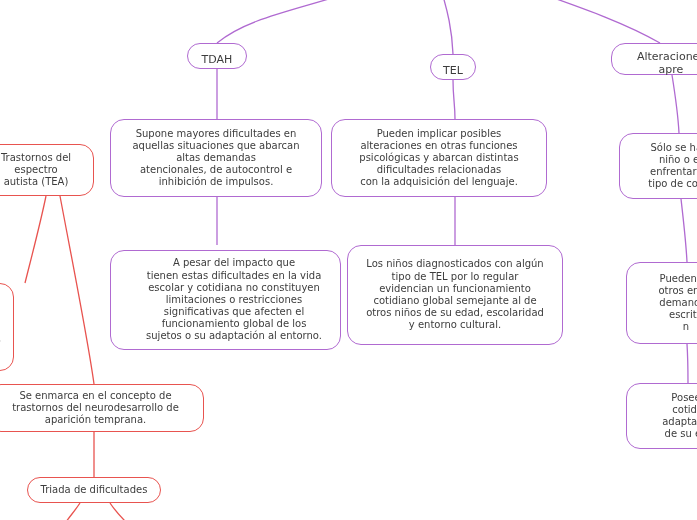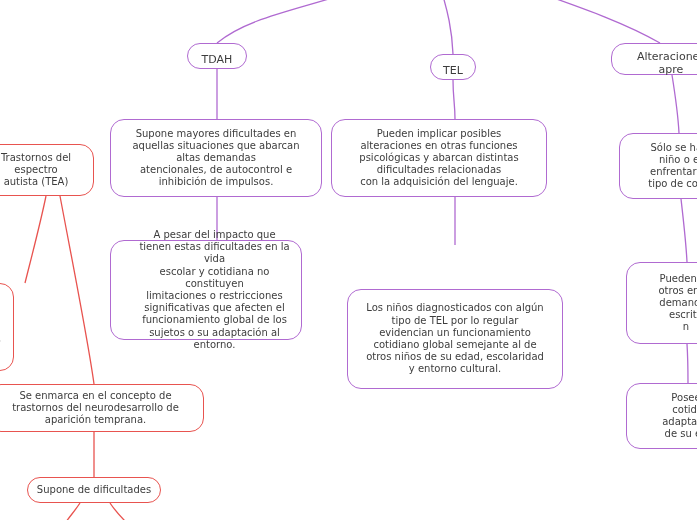--- a/index.html
+++ b/index.html
@@ -72,33 +72,33 @@
   <div id="node-layer">
       <div class="node purple" style="left: 187px; top: 43px; width: 60px; height: 26px;"><span class="txt f11">TDAH</span></div>
       <div class="node purple" style="left: 430px; top: 54px; width: 46px; height: 26px;"><span class="txt f11">TEL</span></div>
       <div class="node purple" style="left: 611px; top: 43px; width: 120px; height: 32px;"><span class="txt f11">Alteraciones
 apre</span></div>
       <div class="node purple" style="left: 110px; top: 119px; width: 212px; height: 78px;"><span class="txt f10">Supone mayores dificultades en
 aquellas situaciones que abarcan
 altas demandas
 atencionales, de autocontrol e
 inhibición de impulsos.</span></div>
-      <div class="node purple" style="left: 110px; top: 240px; width: 192px; height: 100px; padding-left: 25px;"><span class="txt f10">A pesar del impacto que
+      <div class="node purple" style="left: 110px; top: 250px; width: 231px; height: 100px; padding-left: 25px;"><span class="txt f10">A pesar del impacto que
 tienen estas dificultades en la vida
 escolar y cotidiana no constituyen
 limitaciones o restricciones
 significativas que afecten el
 funcionamiento global de los
 sujetos o su adaptación al entorno.</span></div>
       <div class="node purple" style="left: 331px; top: 119px; width: 216px; height: 78px;"><span class="txt f10">Pueden implicar posibles
 alteraciones en otras funciones
 psicológicas y abarcan distintas
 dificultades relacionadas
 con la adquisición del lenguaje.</span></div>
-      <div class="node purple" style="left: 347px; top: 245px; width: 216px; height: 100px; margin-top: 44px;"><span class="txt f10">Los niños diagnosticados con algún
+      <div class="node purple" style="left: 347px; top: 245px; width: 216px; height: 100px;"><span class="txt f10">Los niños diagnosticados con algún
 tipo de TEL por lo regular
 evidencian un funcionamiento
 cotidiano global semejante al de
 otros niños de su edad, escolaridad
 y entorno cultural.</span></div>
       <div class="node purple" style="left: 619px; top: 133px; width: 120px; height: 66px;"><span class="txt f10">Sólo se hac
 niño o e
 enfrentarse
 tipo de conc</span></div>
       <div class="node purple" style="left: 626px; top: 262px; width: 120px; height: 82px;"><span class="txt f10">Pueden po
@@ -114,15 +114,15 @@
 espectro
 autista (TEA)</span></div>
       <div class="node red" style="left: -30px; top: 283px; width: 44px; height: 88px;"><span class="txt f10">ue
 de
 les
 olo,
 a</span></div>
       <div class="node red" style="left: -13px; top: 384px; width: 217px; height: 48px;"><span class="txt f10">Se enmarca en el concepto de
 trastornos del neurodesarrollo de
 aparición temprana.</span></div>
-      <div class="node red" style="left: 27px; top: 477px; width: 134px; height: 26px;"><span class="txt f10">Supone de dificultades</span></div>
+      <div class="node red" style="left: 27px; top: 477px; width: 134px; height: 26px;"><span class="txt f10">Triada de dificultades</span></div>
     </div>
 </div>
 
 </body></html>

